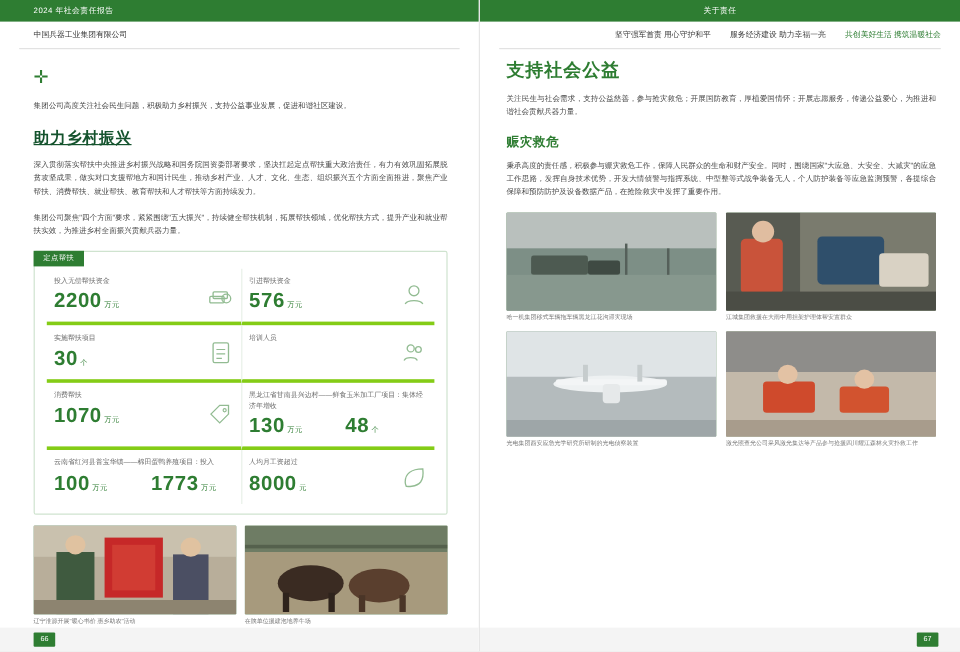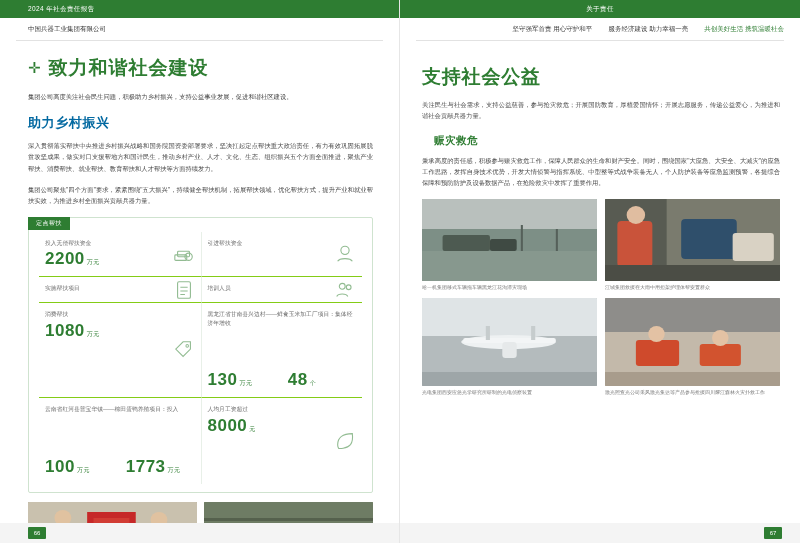--- a/index.html
+++ b/index.html
@@ -62,24 +62,25 @@
     margin:6px 0 10px 0;
   }
   .h1 .plus{
     font-size:15px;font-weight:bold;color:#2e7d32;
   }
   .lead{
     font-size:6.3px;line-height:1.75;color:#444;
     margin-bottom:12px;
   }
   .h2{
-    color:#0369a1;
+    color:#14532d;
     font-size:13px;font-weight:bold;
     letter-spacing:.6px;
     margin:4px 0 8px 0;
+    text-decoration:underline;
   }
   .para{
     font-size:6.3px;line-height:1.8;color:#4a4a4a;
     margin-bottom:10px;
     text-align:justify;
   }
 
   
   .panel{
     border:1px solid #cfe3cf;
@@ -94,21 +95,21 @@
     padding:2px 8px;
     letter-spacing:.5px;
   }
   .panel-inner{padding:14px 10px 8px 10px;}
   .grid2{
     display:grid;grid-template-columns:1fr 1fr;
   }
   .cell{
     padding:7px 8px 7px 6px;
     position:relative;
-    border-bottom:1px solid #84cc16;
+    border-bottom:3px solid #84cc16;
   }
   .cell.nb{border-bottom:none;}
   .cell.bl{border-left:1px solid #e8f0e8;}
   .cell-label{
     font-size:5.8px;color:#6b6b6b;margin-bottom:2px;
     line-height:1.5;
   }
   .cell-val{
     color:#2e7d32;
     font-size:17px;font-weight:bold;
@@ -118,21 +119,21 @@
   .cell-val .unit{
     font-size:6px;font-weight:normal;color:#2e7d32;
   }
   .cell-ico{
     position:absolute;right:6px;top:50%;
     transform:translateY(-50%);
     width:22px;height:22px;
     opacity:.85;
   }
   .dual{display:flex;gap:14px;}
-  .dual .sub{flex:1;margin-top:41px;}
+  .dual .sub{flex:1;}
 
   
   .photo-row{
     display:flex;gap:7px;margin-top:9px;
   }
   .photo{
     flex:1;
     display:flex;flex-direction:column;
   }
   .ph-img{
@@ -142,26 +143,26 @@
     background:#8aa88a;
   }
   .cap{
     font-size:5px;color:#7a7a7a;
     margin-top:3px;line-height:1.5;
   }
 
   
   .body-right{padding:8px 20px 0 22px;}
   .h1r{
-    color:#2e7d32;font-size:19px;font-weight:bold;
-    letter-spacing:.8px;margin:15px 0 9px 0;
+    color:#2e7d32;font-size:15px;font-weight:bold;
+    letter-spacing:.8px;margin:0 0 9px 0;
   }
   .h3{
     color:#2e7d32;font-size:10.5px;font-weight:bold;
-    letter-spacing:.5px;margin:12px 0 7px 12px;
+    letter-spacing:.5px;margin:12px 0 7px 0;
   }
   .photo-grid{
     display:grid;grid-template-columns:1fr 1fr;
     gap:7px 8px;margin-top:6px;
   }
   .ph-img.tall{height:82px;}
   .ph-img.tall2{height:88px;}
 
   
   .footer{
@@ -201,21 +202,20 @@
 
     <div class="subbar left">
       <span>中国兵器工业集团有限公司</span>
     </div>
     <div class="hdr-line"></div>
 
     <div class="body-left">
 
       <div class="h1">
         <span class="plus">✛</span>
-        <span>致力和谐社会建设</span>
       </div>
 
       <div class="lead">集团公司高度关注社会民生问题，积极助力乡村振兴，支持公益事业发展，促进和谐社区建设。</div>
 
       <div class="h2">助力乡村振兴</div>
 
       <div class="para">深入贯彻落实帮扶中央推进乡村振兴战略和国务院国资委部署要求，坚决扛起定点帮扶重大政治责任，有力有效巩固拓展脱贫攻坚成果，做实对口支援帮地方和国计民生，推动乡村产业、人才、文化、生态、组织振兴五个方面全面推进，聚焦产业帮扶、消费帮扶、就业帮扶、教育帮扶和人才帮扶等方面持续发力。</div>
       <div class="para">集团公司聚焦"四个方面"要求，紧紧围绕"五大振兴"，持续健全帮扶机制，拓展帮扶领域，优化帮扶方式，提升产业和就业帮扶实效，为推进乡村全面振兴贡献兵器力量。</div>
 
       <div class="panel">
@@ -234,30 +234,38 @@
                 <svg viewBox="0 0 24 24" width="22" height="22">
                   <rect x="2" y="13" width="13" height="6" rx="1" fill="none" stroke="#7fb07f" stroke-width="1.2"></rect>
                   <rect x="5" y="9" width="13" height="6" rx="1" fill="none" stroke="#7fb07f" stroke-width="1.2"></rect>
                   <circle cx="17" cy="15" r="4" fill="none" stroke="#7fb07f" stroke-width="1.2"></circle>
                 </svg>
               </div>
             </div>
 
             <div class="cell bl">
               <div class="cell-label">引进帮扶资金</div>
+              <div class="cell-val">
+                <span>576</span>
+                <span class="unit">万元</span>
+              </div>
               <div class="cell-ico">
                 <svg viewBox="0 0 24 24" width="22" height="22">
                   <circle cx="12" cy="8" r="4.5" fill="none" stroke="#7fb07f" stroke-width="1.2"></circle>
                   <path d="M4 20c2-4 14-4 16 0" fill="none" stroke="#7fb07f" stroke-width="1.2"></path>
                 </svg>
               </div>
             </div>
 
             <div class="cell">
               <div class="cell-label">实施帮扶项目</div>
+              <div class="cell-val">
+                <span>30</span>
+                <span class="unit">个</span>
+              </div>
               <div class="cell-ico">
                 <svg viewBox="0 0 24 24" width="22" height="22">
                   <rect x="5" y="3" width="14" height="18" rx="1.5" fill="none" stroke="#7fb07f" stroke-width="1.2"></rect>
                   <path d="M8 9h8M8 13h8M8 17h5" stroke="#7fb07f" stroke-width="1.1"></path>
                 </svg>
               </div>
             </div>
 
             <div class="cell bl">
               <div class="cell-label">培训人员</div>
@@ -266,21 +274,21 @@
                   <circle cx="9" cy="8" r="3.2" fill="none" stroke="#7fb07f" stroke-width="1.2"></circle>
                   <circle cx="16" cy="9" r="2.6" fill="none" stroke="#7fb07f" stroke-width="1.2"></circle>
                   <path d="M3 19c1.5-3.5 10.5-3.5 12 0" fill="none" stroke="#7fb07f" stroke-width="1.2"></path>
                 </svg>
               </div>
             </div>
 
             <div class="cell">
               <div class="cell-label">消费帮扶</div>
               <div class="cell-val">
-                <span>1080</span>
+                <span>1070</span>
                 <span class="unit">万元</span>
               </div>
               <div class="cell-ico">
                 <svg viewBox="0 0 24 24" width="22" height="22">
                   <path d="M3 11l8-8h8v8l-8 8z" fill="none" stroke="#7fb07f" stroke-width="1.2"></path>
                   <circle cx="15.5" cy="7.5" r="1.4" fill="none" stroke="#7fb07f" stroke-width="1.1"></circle>
                 </svg>
               </div>
             </div>
 

